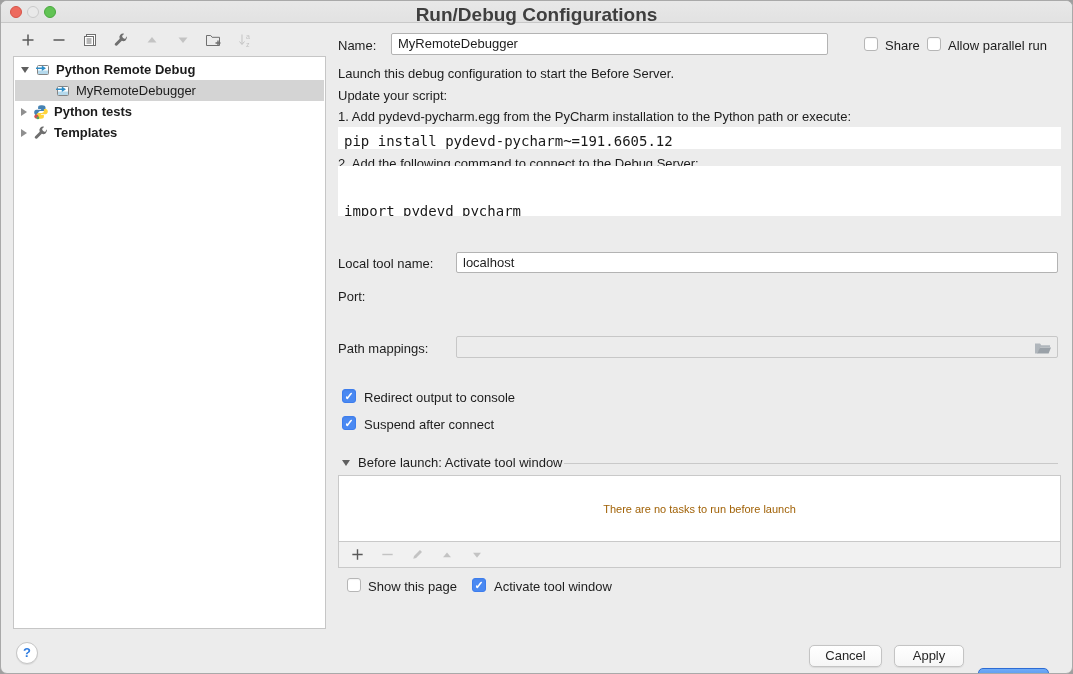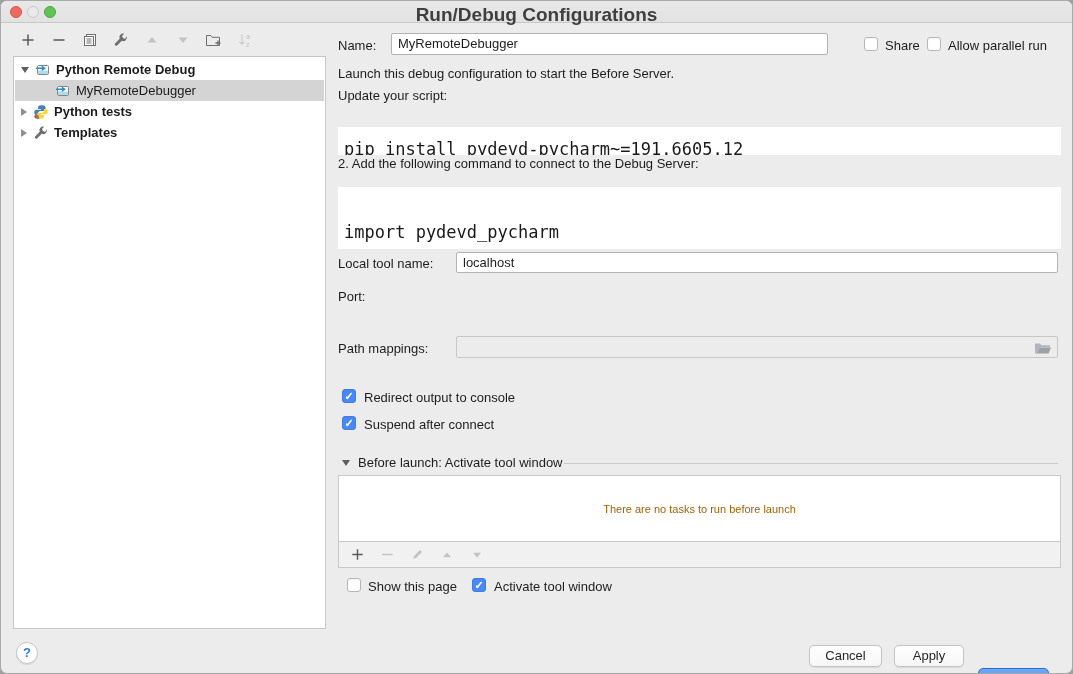--- a/index.html
+++ b/index.html
@@ -28,21 +28,21 @@
   .ticon { display:inline-flex; width:16px; height:16px; margin-right:5px; }
   .tlabel.bold { font-weight:bold; }
 
   
   .lbl { position:absolute; font-size:13px; color:#1d1d1d; white-space:nowrap; }
   .input { position:absolute; height:22px; background:#fff; border:1px solid #b3b3b3; border-radius:2px; font-size:13px; line-height:20px; padding:0 6px; color:#1d1d1d; white-space:nowrap; overflow:hidden; }
   .input.focused { border:1px solid #7ea7e0; box-shadow:0 0 0 3px #a9c9f3; }
   .input.disabled { background:#ececec; border:1px solid #c7c7c7; color:#8b8b8b; }
   .caret { display:inline-block; width:1px; height:14px; background:#000; vertical-align:-2px; }
 
-  .codeblock { position:absolute; background:#fff; font-family:"DejaVu Sans Mono",monospace; font-size:17px; color:#191919; padding:14px 6px; line-height:17px; white-space:pre; overflow:hidden; }
+  .codeblock { position:absolute; background:#fff; font-family:"DejaVu Sans Mono",monospace; font-size:14px; color:#191919; padding:6px 6px; line-height:17px; white-space:pre; overflow:hidden; }
 
   
   .cb { position:absolute; width:14px; height:14px; background:#fff; border:1px solid #b6b6b6; border-radius:3px; box-shadow:inset 0 1px 1px rgba(0,0,0,.04); }
   .cb.checked { background:#4a89f2; border-color:#3d7ded; }
   .cb.checked::after { content:"✓"; display:block; color:#fff; font-size:11px; font-weight:bold; text-align:center; line-height:13px; }
 
   
   .sep-line { position:absolute; height:1px; background:#c9c9c9; }
   .tasks-box { position:absolute; left:337px; top:474px; width:723px; height:67px; background:#fff; border:1px solid #c9c9c9; display:flex; align-items:center; justify-content:center; }
   .tasks-empty { font-size:11px; color:#a16207; }
@@ -162,23 +162,24 @@
 
   <div class="lbl" style="left:337px; top:37px">Name:</div>
   <div class="input" style="left:390px; top:32px; width:437px">MyRemoteDebugger</div>
   <span class="cb" style="left:863px; top:36px"></span>
   <div class="lbl" style="left:884px; top:37px">Share</div>
   <span class="cb" style="left:926px; top:36px"></span>
   <div class="lbl" style="left:947px; top:37px">Allow parallel run</div>
 
   <div class="lbl" style="left:337px; top:65px">Launch this debug configuration to start the Before Server.</div>
   <div class="lbl" style="left:337px; top:87px">Update your script:</div>
+  <div class="lbl" style="left:337px; top:108px">1. Add pydevd-pycharm.egg from the PyCharm installation to the Python path or execute:</div>
   <div class="codeblock" style="left:337px; top:126px; width:723px; height:22px">pip install pydevd-pycharm~=191.6605.12</div>
   <div class="lbl" style="left:337px; top:155px">2. Add the following command to connect to the Debug Server:</div>
-  <div class="codeblock" style="left:337px; top:186px; width:723px; height:62px; padding-top:3px">
+  <div class="codeblock" style="left:337px; top:165px; width:723px; height:50px; padding-top:3px">
     <div>import pydevd_pycharm</div>
     
   </div>
 
   <div class="lbl" style="left:337px; top:255px">Local tool name:</div>
   <div class="input" style="left:455px; top:251px; width:602px; height:21px">localhost</div>
 
   <div class="lbl" style="left:337px; top:288px">Port:</div>
 
   <div class="lbl" style="left:337px; top:340px">Path mappings:</div>

